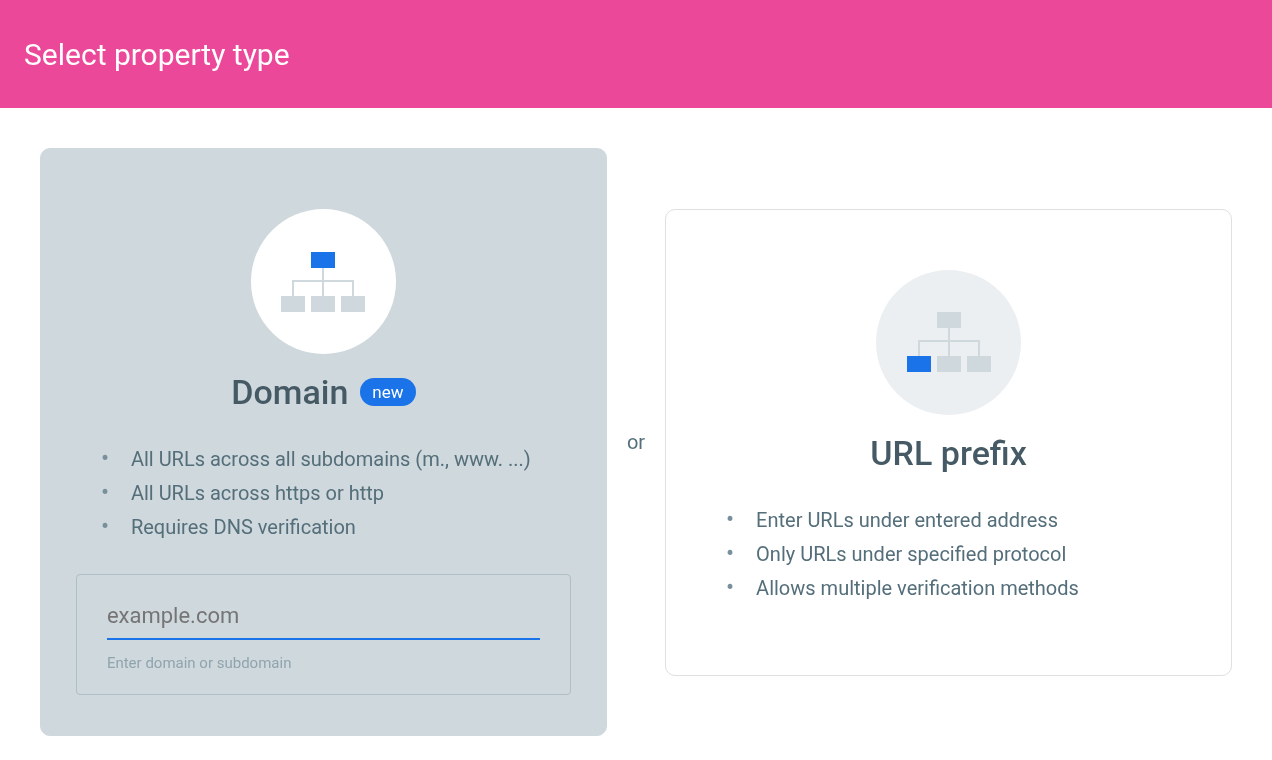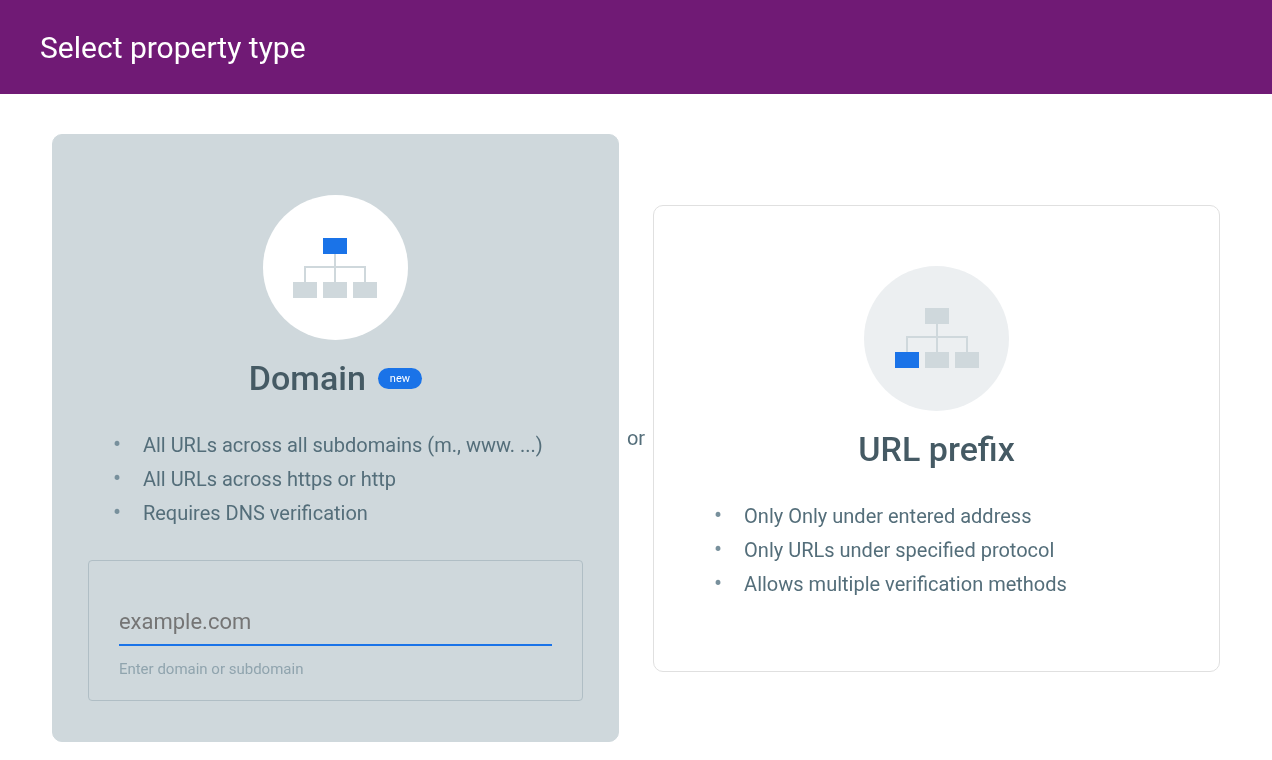--- a/index.html
+++ b/index.html
@@ -8,37 +8,37 @@
       padding: 0;
     }
     body {
       font-family: 'Roboto', 'Segoe UI', Arial, sans-serif;
       background: #ffffff;
       width: 1272px;
       height: 760px;
       overflow: hidden;
     }
     .header {
-      background: #701a75;
-      height: 94px;
-      padding: 35px 40px;
+      background: #ec4899;
+      height: 108px;
+      padding: 35px 24px;
       display: flex;
       align-items: center;
     }
     .header-title {
       color: #ffffff;
       font-size: 30px;
       font-weight: 400;
     }
     .content {
       display: flex;
       align-items: center;
       justify-content: center;
       padding: 40px 38px 0;
-      gap: 0;
+      gap: 12px;
     }
     .card {
       width: 567px;
       border-radius: 10px;
       padding: 60px 35px 40px;
       position: relative;
     }
     .card-domain {
       background: #cfd8dc;
       border: 1px solid #cfd8dc;
@@ -70,21 +70,21 @@
       margin-bottom: 30px;
     }
     .card-title {
       font-size: 34px;
       font-weight: 500;
       color: #455a64;
     }
     .badge {
       background: #1a73e8;
       color: #ffffff;
-      font-size: 11px;
+      font-size: 17px;
       padding: 4px 12px;
       border-radius: 14px;
       font-weight: 400;
     }
     .feature-list {
       list-style: none;
       padding-left: 25px;
       margin-bottom: 30px;
     }
     .feature-list li {
@@ -113,21 +113,20 @@
     }
     .input-field {
       width: 100%;
       border: none;
       background: transparent;
       font-size: 22px;
       color: #000000;
       padding-bottom: 10px;
       outline: none;
       font-family: inherit;
-      margin-top: 20px;
     }
     .input-underline-active {
       border-bottom: 2px solid #1a73e8;
     }
     .input-underline {
       border-bottom: 1px solid #b0bec5;
     }
     .input-helper {
       font-size: 15px;
       color: #90a4ae;
@@ -241,19 +240,19 @@
         <div class="line-v2 lv3"></div>
         <div class="node node-bottom node-b1 node-blue"></div>
         <div class="node node-bottom node-b2"></div>
         <div class="node node-bottom node-b3"></div>
       </div>
     </div>
     <div class="card-title-row">
       <div class="card-title">URL prefix</div>
     </div>
     <ul class="feature-list">
-      <li>Only Only under entered address</li>
+      <li>Enter URLs under entered address</li>
       <li>Only URLs under specified protocol</li>
       <li>Allows multiple verification methods</li>
     </ul>
   </div>
 
 </div>
 
 </body></html>

